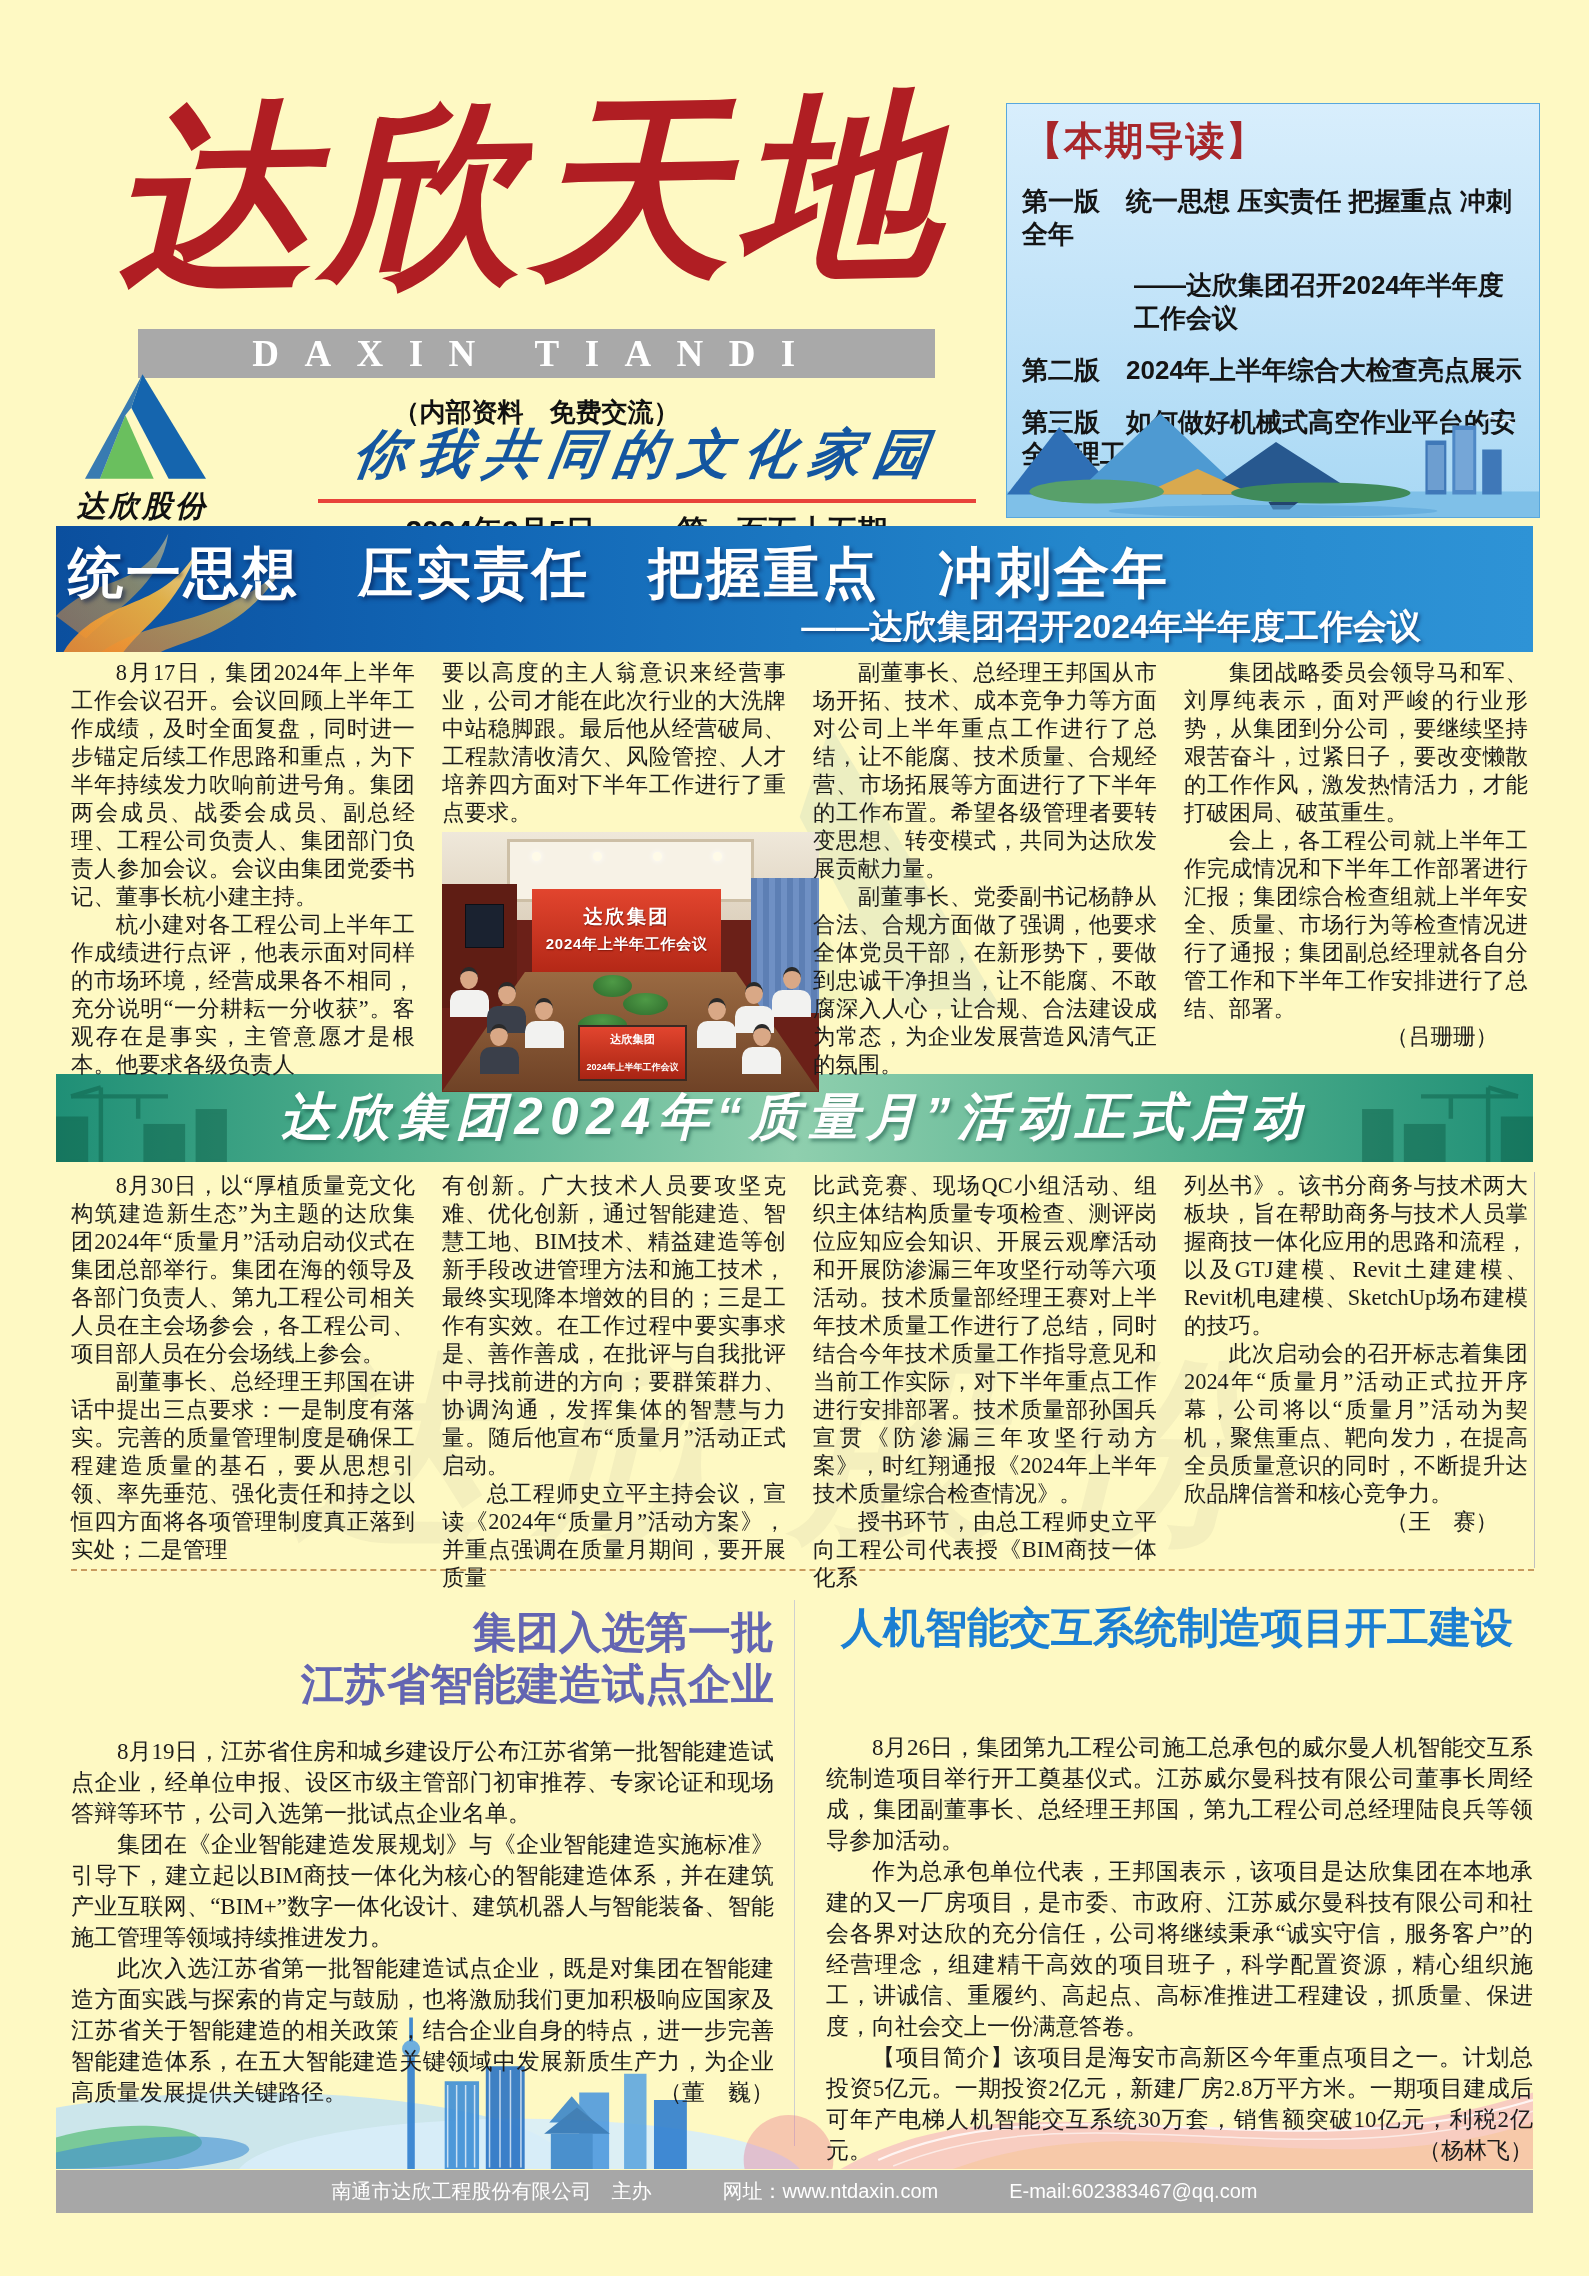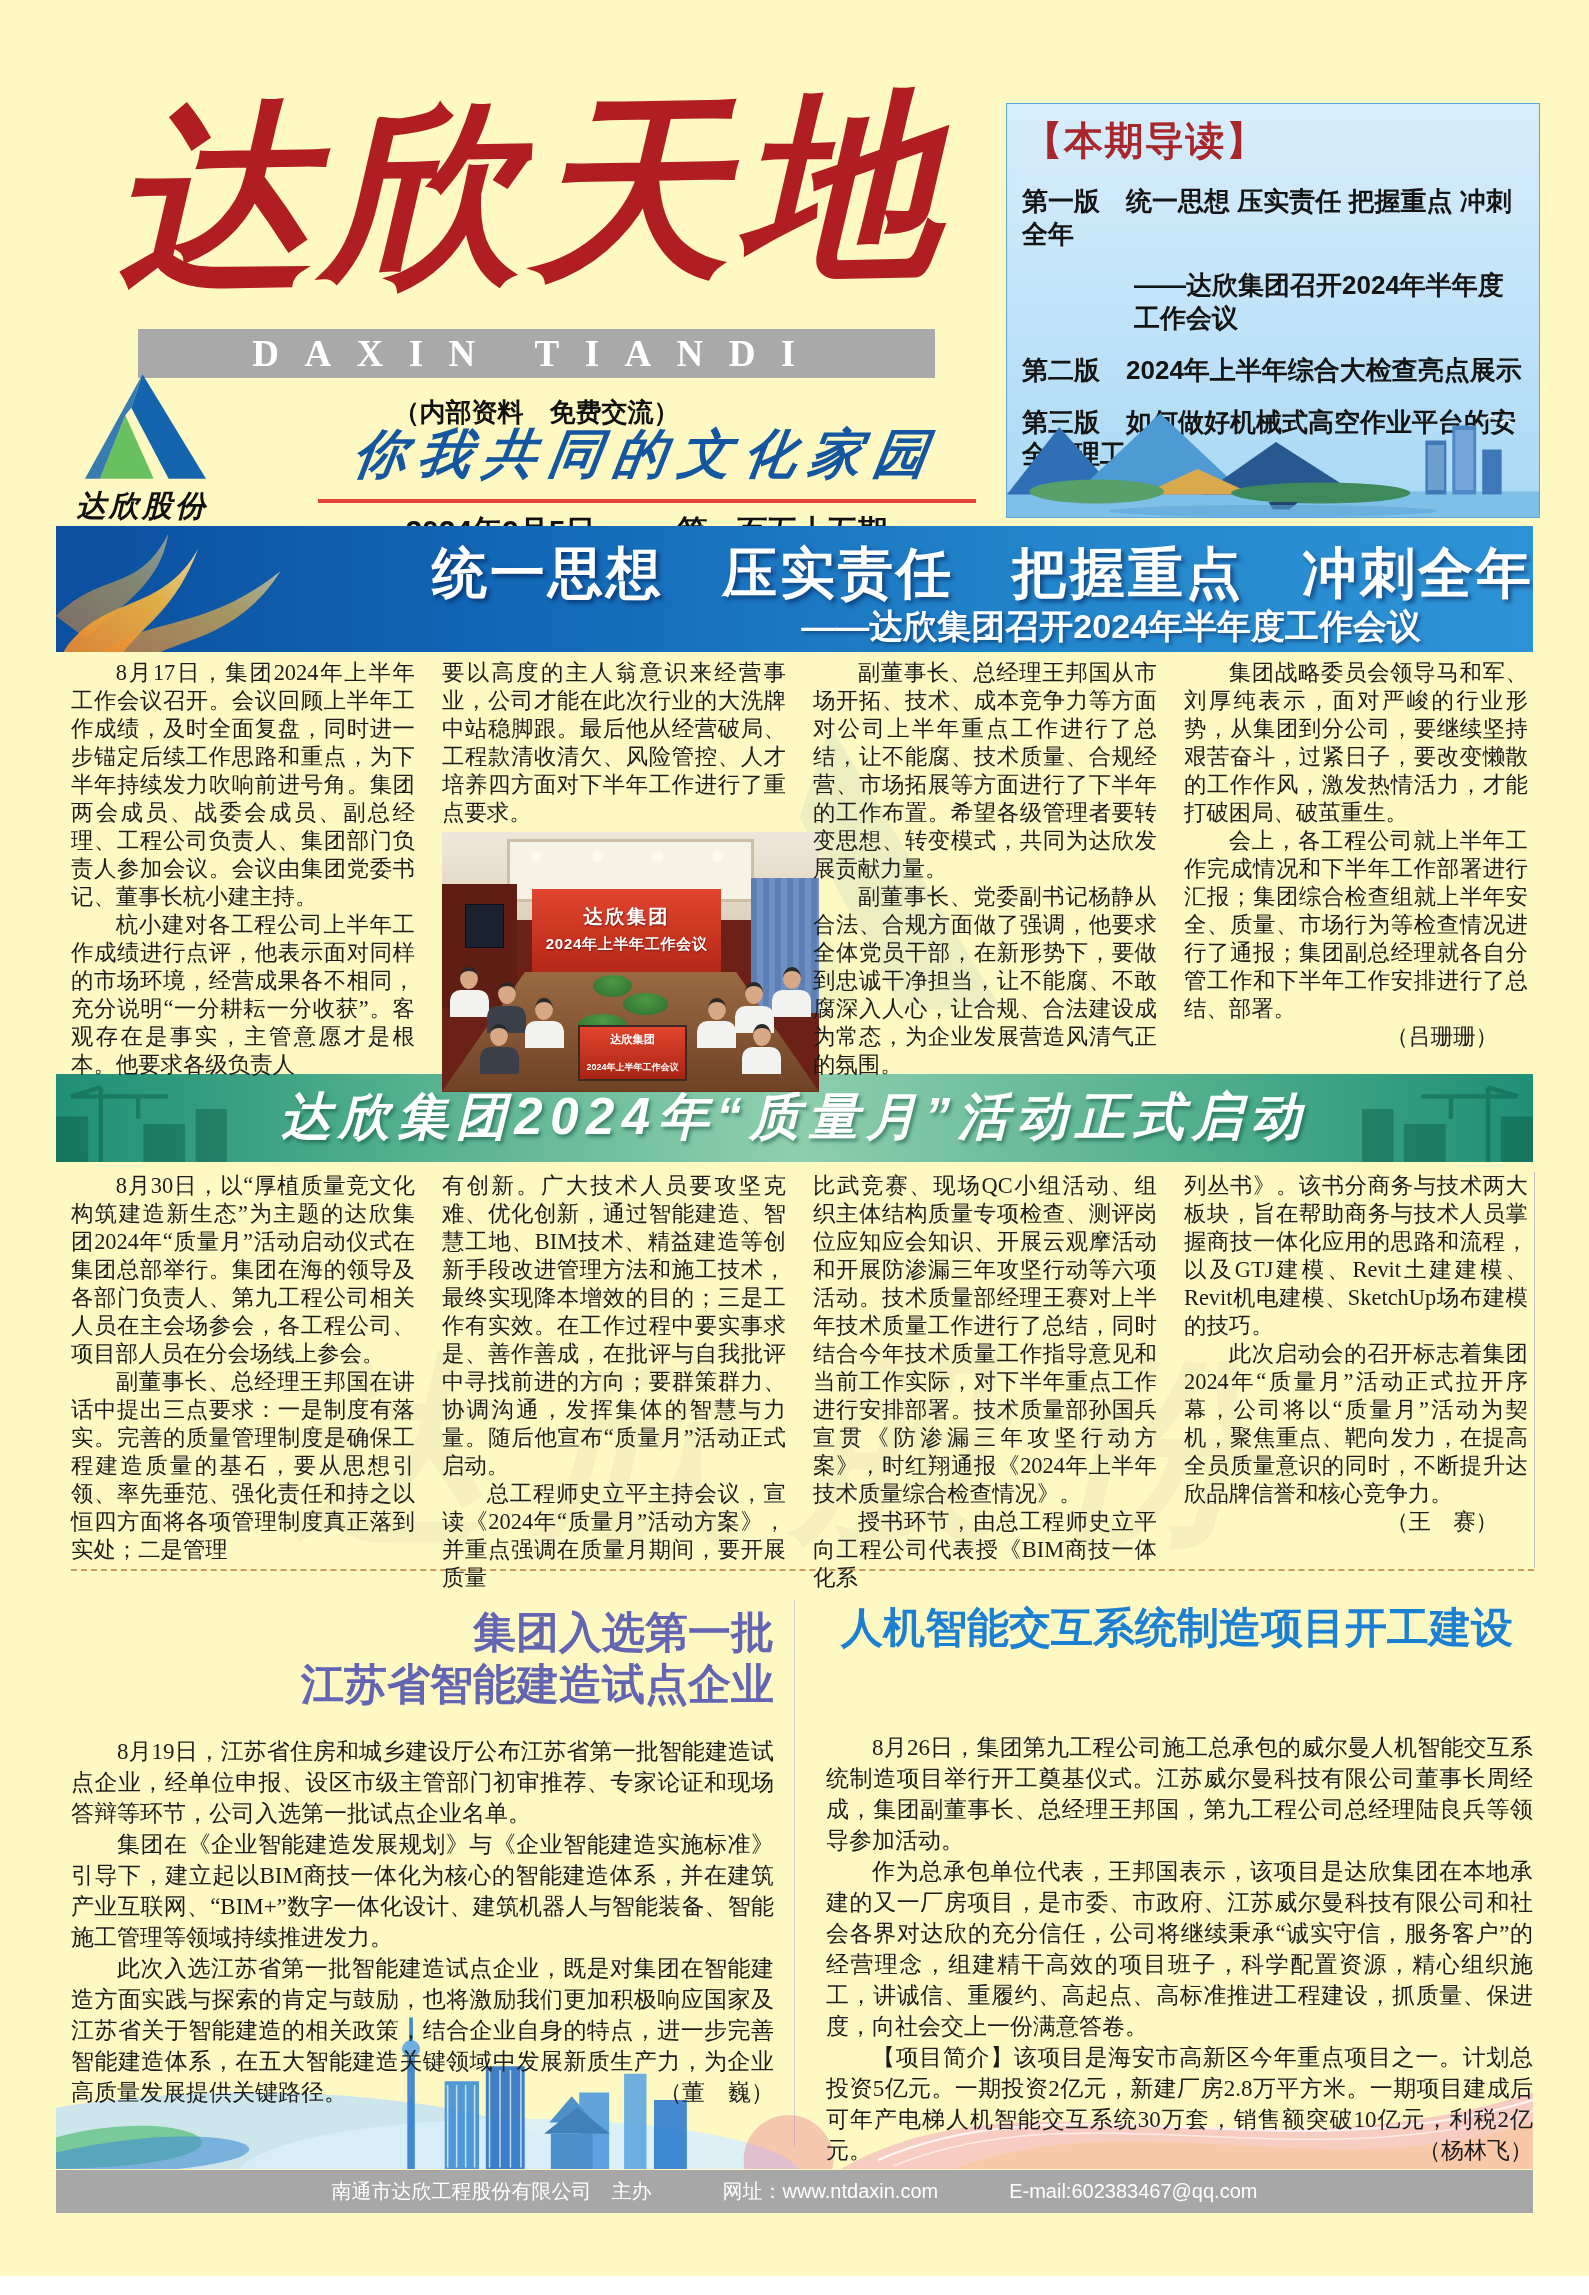--- a/index.html
+++ b/index.html
@@ -30,21 +30,21 @@
     font-family:"Liberation Sans","DejaVu Sans",sans-serif;letter-spacing:1.5px;}
   .guide-items{position:absolute;left:15px;top:81px;width:502px;
     font-family:"Liberation Sans","DejaVu Sans",sans-serif;font-weight:bold;color:#141414;font-size:26px;}
   .guide-items .g-line{margin-bottom:19.4px;line-height:1.25;}
   .g-indent1{padding-left:112px;}
   .guide-landscape{position:absolute;left:0;bottom:0;width:100%;height:120px;}
 
   
   .banner1{left:56px;top:526px;width:1477px;height:126px;overflow:hidden;
     background:linear-gradient(90deg,#0b4f9e 0%,#1267b6 30%,#2487cc 70%,#2e93d6 100%);}
-  .banner1-title{position:absolute;left:1px;top:10.5px;width:100%;text-align:right;color:#fff;font-size:55px;
+  .banner1-title{position:absolute;left:12px;top:10.5px;width:100%;text-align:left;color:#fff;font-size:55px;
     font-weight:900;letter-spacing:3px;font-family:"Liberation Sans","DejaVu Sans",sans-serif;
     text-shadow:3px 3px 4.5px rgba(0,20,70,.55);}
   .banner1-sub{position:absolute;right:112px;top:78px;color:#fff;font-size:34px;font-weight:bold;
     font-family:"Liberation Sans","DejaVu Sans",sans-serif;text-shadow:2.2px 2.2px 3.7px rgba(0,20,70,.5);}
 
   
   .bodytext{font-size:22.4px;line-height:28px;text-align:justify;color:#1c1c1c;}
   .bodytext p{margin:0;}
   .ind{text-indent:2em;}
   .byline{text-align:right;padding-right:30px;margin-top:4.5px;}

